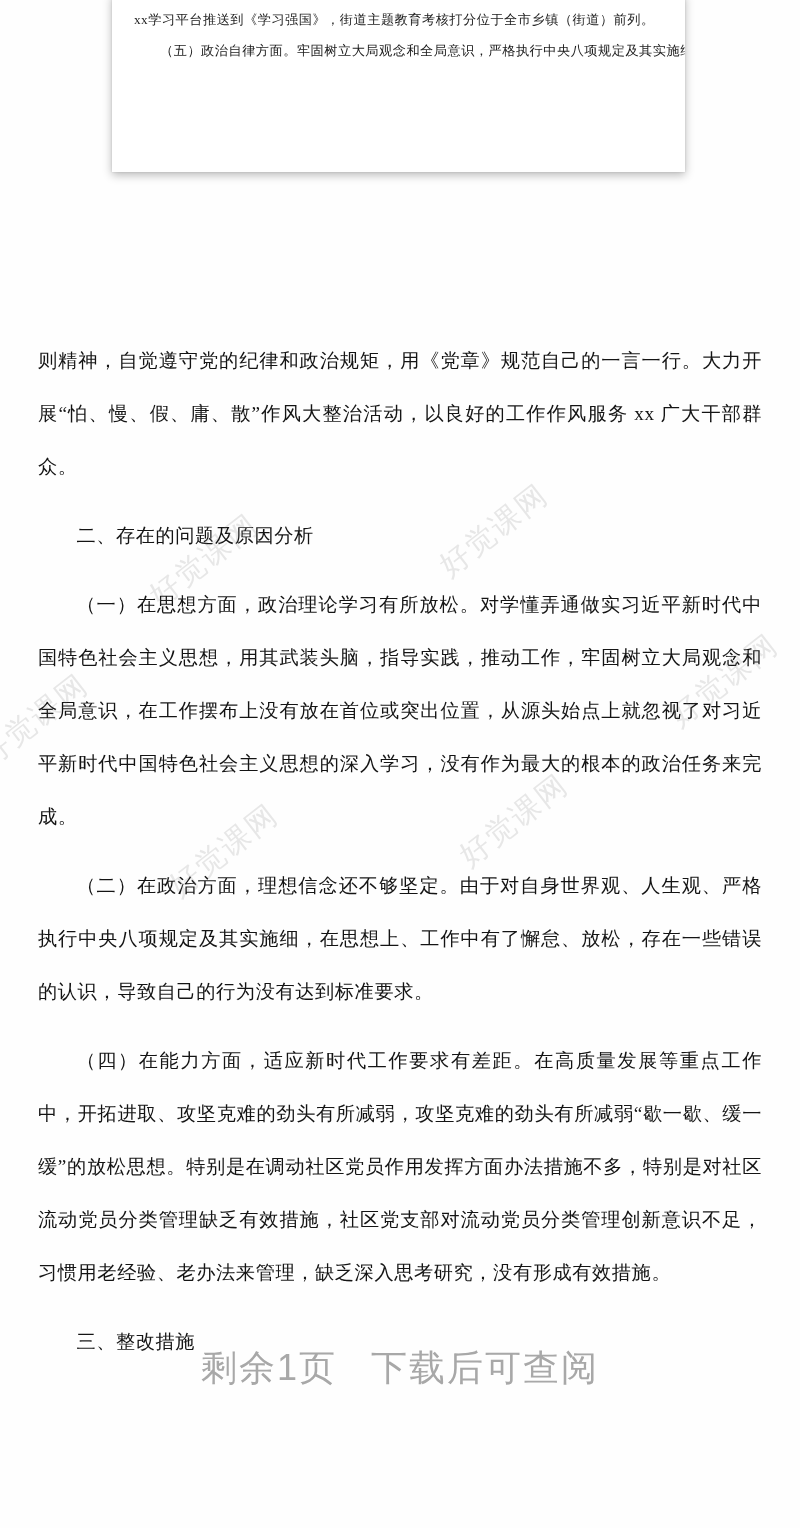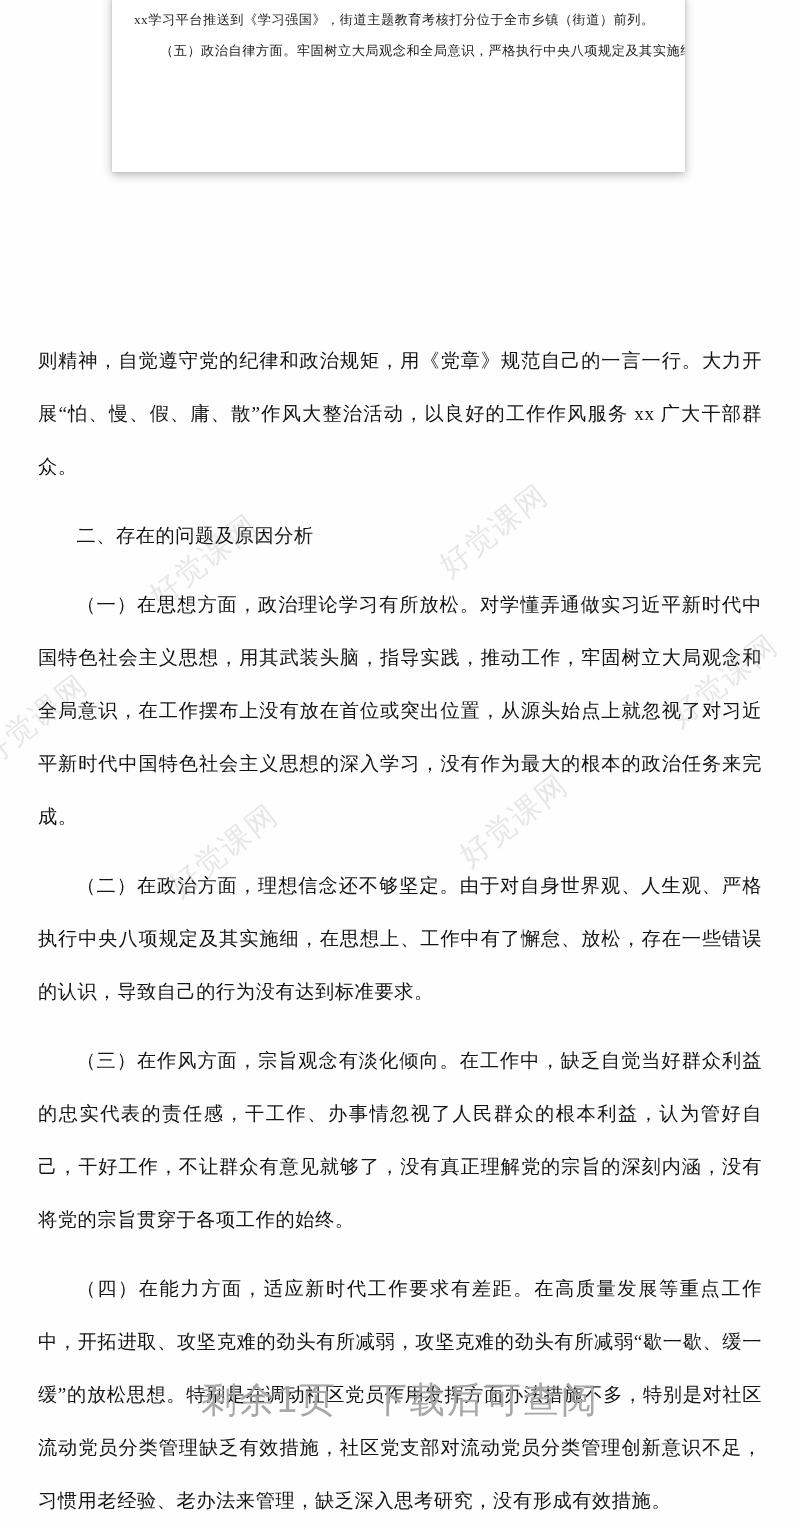--- a/index.html
+++ b/index.html
@@ -94,21 +94,21 @@
     transform: rotate(-38deg);
     white-space: nowrap;
     letter-spacing: 2px;
     font-weight: 500;
   }
 
   
   .bottom-notice {
     position: absolute;
     left: 0;
-    top: 1376px;
+    top: 1344px;
     width: 800px;
     text-align: center;
     z-index: 4;
   }
   .bottom-notice .notice-text {
     display: inline-block;
     font-family: "Liberation Sans", "DejaVu Sans", sans-serif;
     font-size: 36px;
     color: #a8a8a8;
     letter-spacing: 2px;
@@ -125,21 +125,20 @@
       <div class="prev-line">xx学习平台推送到《学习强国》，街道主题教育考核打分位于全市乡镇（街道）前列。</div>
       <div class="prev-line indent">（五）政治自律方面。牢固树立大局观念和全局意识，严格执行中央八项规定及其实施细</div>
     </div>
   </div>
 
   <div class="doc-body">
     <p class="para flush">则精神，自觉遵守党的纪律和政治规矩，用《党章》规范自己的一言一行。大力开展“怕、慢、假、庸、散”作风大整治活动，以良好的工作作风服务 xx 广大干部群众。</p>
     <p class="para heading">二、存在的问题及原因分析</p>
     <p class="para indent">（一）在思想方面，政治理论学习有所放松。对学懂弄通做实习近平新时代中国特色社会主义思想，用其武装头脑，指导实践，推动工作，牢固树立大局观念和全局意识，在工作摆布上没有放在首位或突出位置，从源头始点上就忽视了对习近平新时代中国特色社会主义思想的深入学习，没有作为最大的根本的政治任务来完成。</p>
     <p class="para indent">（二）在政治方面，理想信念还不够坚定。由于对自身世界观、人生观、严格执行中央八项规定及其实施细，在思想上、工作中有了懈怠、放松，存在一些错误的认识，导致自己的行为没有达到标准要求。</p>
-    <p class="para indent">（三）在作风方面，宗旨观念有淡化倾向。在工作中，缺乏自觉当好群众利益的忠实代表的责任感，干工作、办事情忽视了人民群众的根本利益，认为管好自己，干好工作，不让群众有意见就够了，没有真正理解党的宗旨的深刻内涵，没有将党的宗旨贯穿于各项工作的始终。</p>
     <p class="para indent">（四）在能力方面，适应新时代工作要求有差距。在高质量发展等重点工作中，开拓进取、攻坚克难的劲头有所减弱，攻坚克难的劲头有所减弱“歇一歇、缓一缓”的放松思想。特别是在调动社区党员作用发挥方面办法措施不多，特别是对社区流动党员分类管理缺乏有效措施，社区党支部对流动党员分类管理创新意识不足，习惯用老经验、老办法来管理，缺乏深入思考研究，没有形成有效措施。</p>
     <p class="para heading">三、整改措施</p>
 
   </div>
 
   <div class="watermark-layer">
     <span class="wm" style="left:140px;  top:240px;">好觉课网</span>
     <span class="wm" style="left:430px;  top:210px;">好觉课网</span>
     <span class="wm" style="left:160px;  top:530px;">好觉课网</span>
     <span class="wm" style="left:450px;  top:500px;">好觉课网</span>

